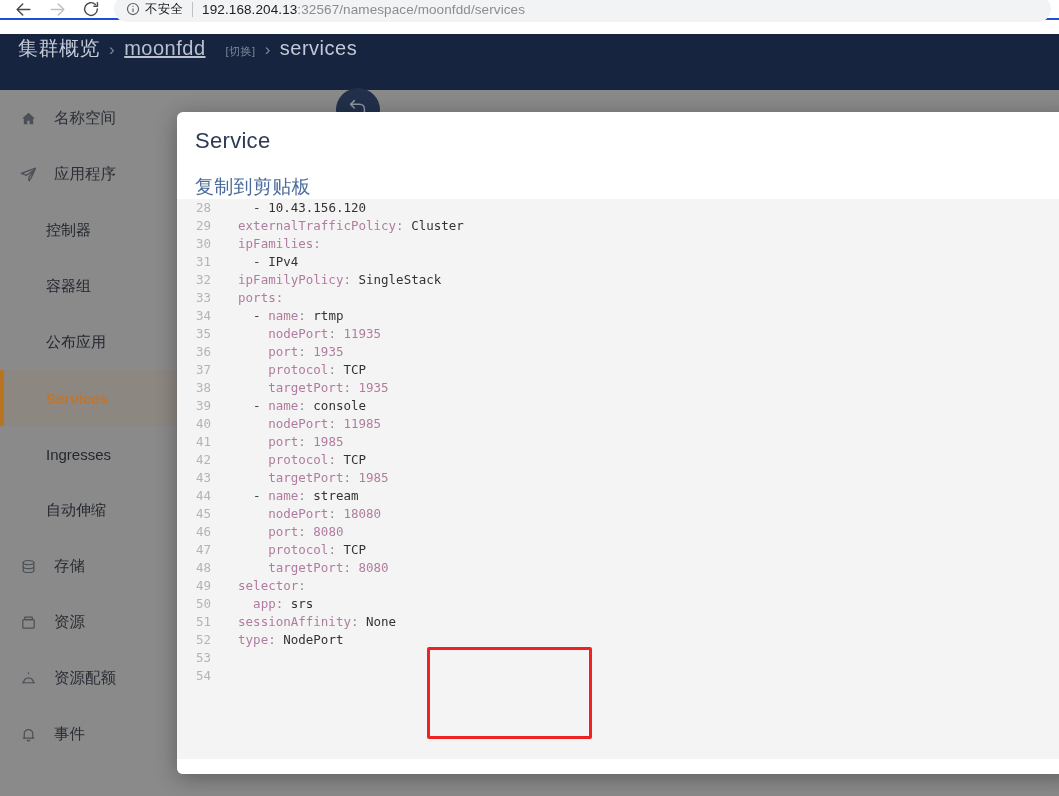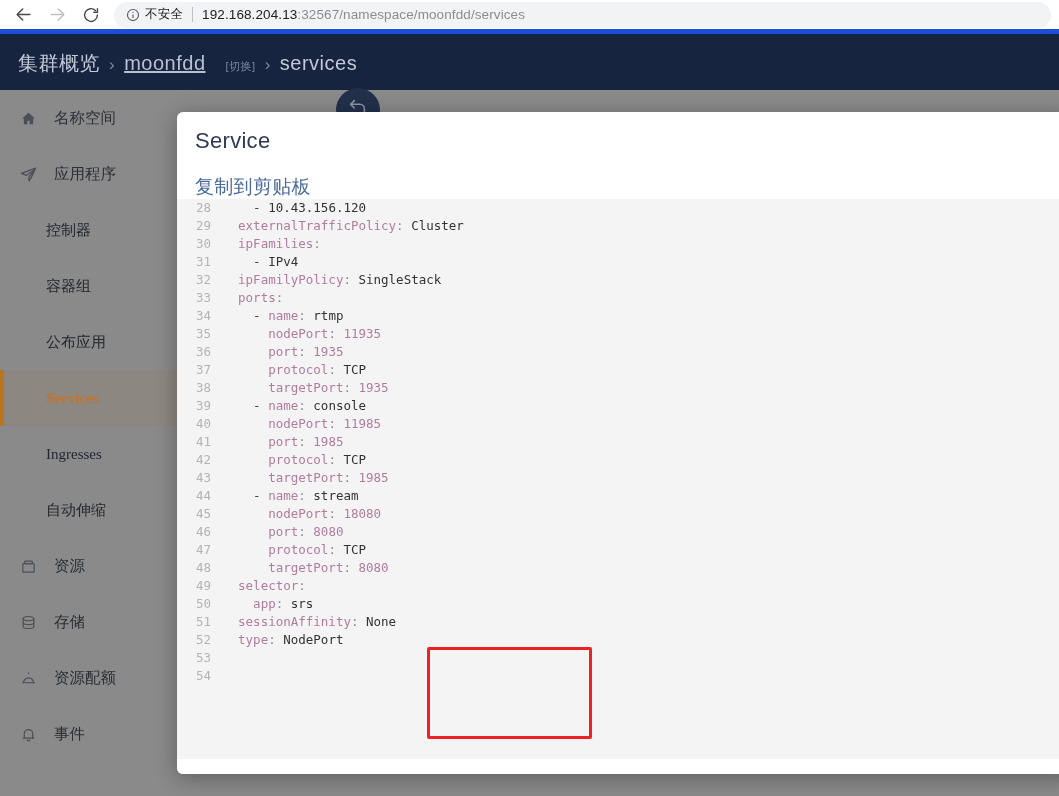--- a/index.html
+++ b/index.html
@@ -6,23 +6,23 @@
   html, body {
     width: 1059px; height: 796px;
     background: #ffffff;
     font-family: "Liberation Sans", "DejaVu Sans", sans-serif;
     overflow: hidden;
   }
   #root { position: relative; width: 1059px; height: 796px; }
 
   
   .browser-bar {
-    position: absolute; left: 0; top: 0; width: 1059px; height: 34px;
+    position: absolute; left: 0; top: 0; width: 1059px; height: 20px;
     background: #ffffff; display: flex; align-items: center;
-    border-bottom: 5px solid #1d4ed8;
+    border-bottom: 2px solid #1d4ed8;
   }
   .nav-btn {
     width: 34px; height: 34px; display: flex; align-items: center;
     justify-content: center; color: #4a4a4a; flex: none;
   }
   .nav-btn.back { margin-left: 6px; }
   .nav-btn.fwd { color: #c0c0c0; }
   .nav-btn svg { display: block; }
   .omnibox {
     flex: 1; height: 26px; margin: 0 8px 0 6px;
@@ -41,21 +41,21 @@
   .url .host { color: #202124; }
 
   
   .app { position: absolute; left: 0; top: 34px; width: 1059px; height: 762px;
          background: #8a8a8a; overflow: hidden; }
   .topbar {
     position: absolute; left: 0; top: 0; width: 1059px; height: 56px;
     background: #16243f;
   }
   .breadcrumb {
-    position: absolute; left: 18px; top: 16px;
+    position: absolute; left: 18px; top: 1px;
     display: flex; align-items: baseline; white-space: nowrap;
     color: #c9cfdb; font-size: 20px; letter-spacing: .5px;
   }
   .bc-item { color: #c3c9d6; }
   .bc-item.ns { color: #b9c0cf; text-decoration: underline; }
   .bc-sep { margin: 0 9px; color: #7f889b; font-size: 17px; }
   .bc-switch { font-size: 11px; color: #7e879b; margin-left: 20px; }
   .refresh-btn {
     position: absolute; left: 336px; top: 54px;
     width: 44px; height: 44px; border-radius: 50%;
@@ -70,21 +70,21 @@
   }
   .side-item {
     height: 56px; display: flex; align-items: center;
     padding-left: 20px; color: #2b2f36; font-size: 15.5px;
     position: relative;
   }
   .side-item .ico {
     width: 24px; margin-right: 10px; display: flex; align-items: center;
     color: #4b4f57; flex: none;
   }
-  .side-item.sub { padding-left: 46px; font-size: 15px; color: #23272e; font-family: Liberation Serif, serif; }
+  .side-item.sub { padding-left: 46px; font-size: 15px; color: #23272e; }
   .side-item.active {
     background: #8d8781; color: #c2752a; font-weight: bold;
   }
   .side-item.active::before {
     content: ""; position: absolute; left: 0; top: 0;
     width: 4px; height: 100%; background: #b9741f;
   }
 
   
   .modal-wrap {
@@ -235,36 +235,36 @@
         <span>Ingresses</span>
       </div>
 
       <div class="side-item sub">
         <span>自动伸缩</span>
       </div>
 
       <div class="side-item">
         <span class="ico">
           <svg width="17" height="17" viewBox="0 0 24 24" fill="none" stroke="currentColor" stroke-width="1.7">
-              <rect x="4" y="8" width="16" height="12" rx="1"></rect>
-              <rect x="6.5" y="4.5" width="11" height="3.5" rx="1"></rect>
-            </svg>
-        </span>
-        <span>资源</span>
-      </div>
-
-      <div class="side-item">
-        <span class="ico">
-          <svg width="17" height="17" viewBox="0 0 24 24" fill="none" stroke="currentColor" stroke-width="1.7">
               <ellipse cx="12" cy="6.5" rx="7.5" ry="3"></ellipse>
               <path d="M4.5 6.5v11c0 1.7 3.4 3 7.5 3s7.5-1.3 7.5-3v-11"></path>
               <path d="M4.5 12c0 1.7 3.4 3 7.5 3s7.5-1.3 7.5-3"></path>
             </svg>
         </span>
         <span>存储</span>
+      </div>
+
+      <div class="side-item">
+        <span class="ico">
+          <svg width="17" height="17" viewBox="0 0 24 24" fill="none" stroke="currentColor" stroke-width="1.7">
+              <rect x="4" y="8" width="16" height="12" rx="1"></rect>
+              <rect x="6.5" y="4.5" width="11" height="3.5" rx="1"></rect>
+            </svg>
+        </span>
+        <span>资源</span>
       </div>
 
       <div class="side-item">
         <span class="ico">
           <svg width="17" height="17" viewBox="0 0 24 24" fill="none" stroke="currentColor" stroke-width="1.7" stroke-linecap="round">
               <path d="M3.5 18h17"></path>
               <path d="M5 18a7 7 0 0 1 14 0"></path>
               <line x1="12" y1="5" x2="12" y2="4"></line>
             </svg>
         </span>

